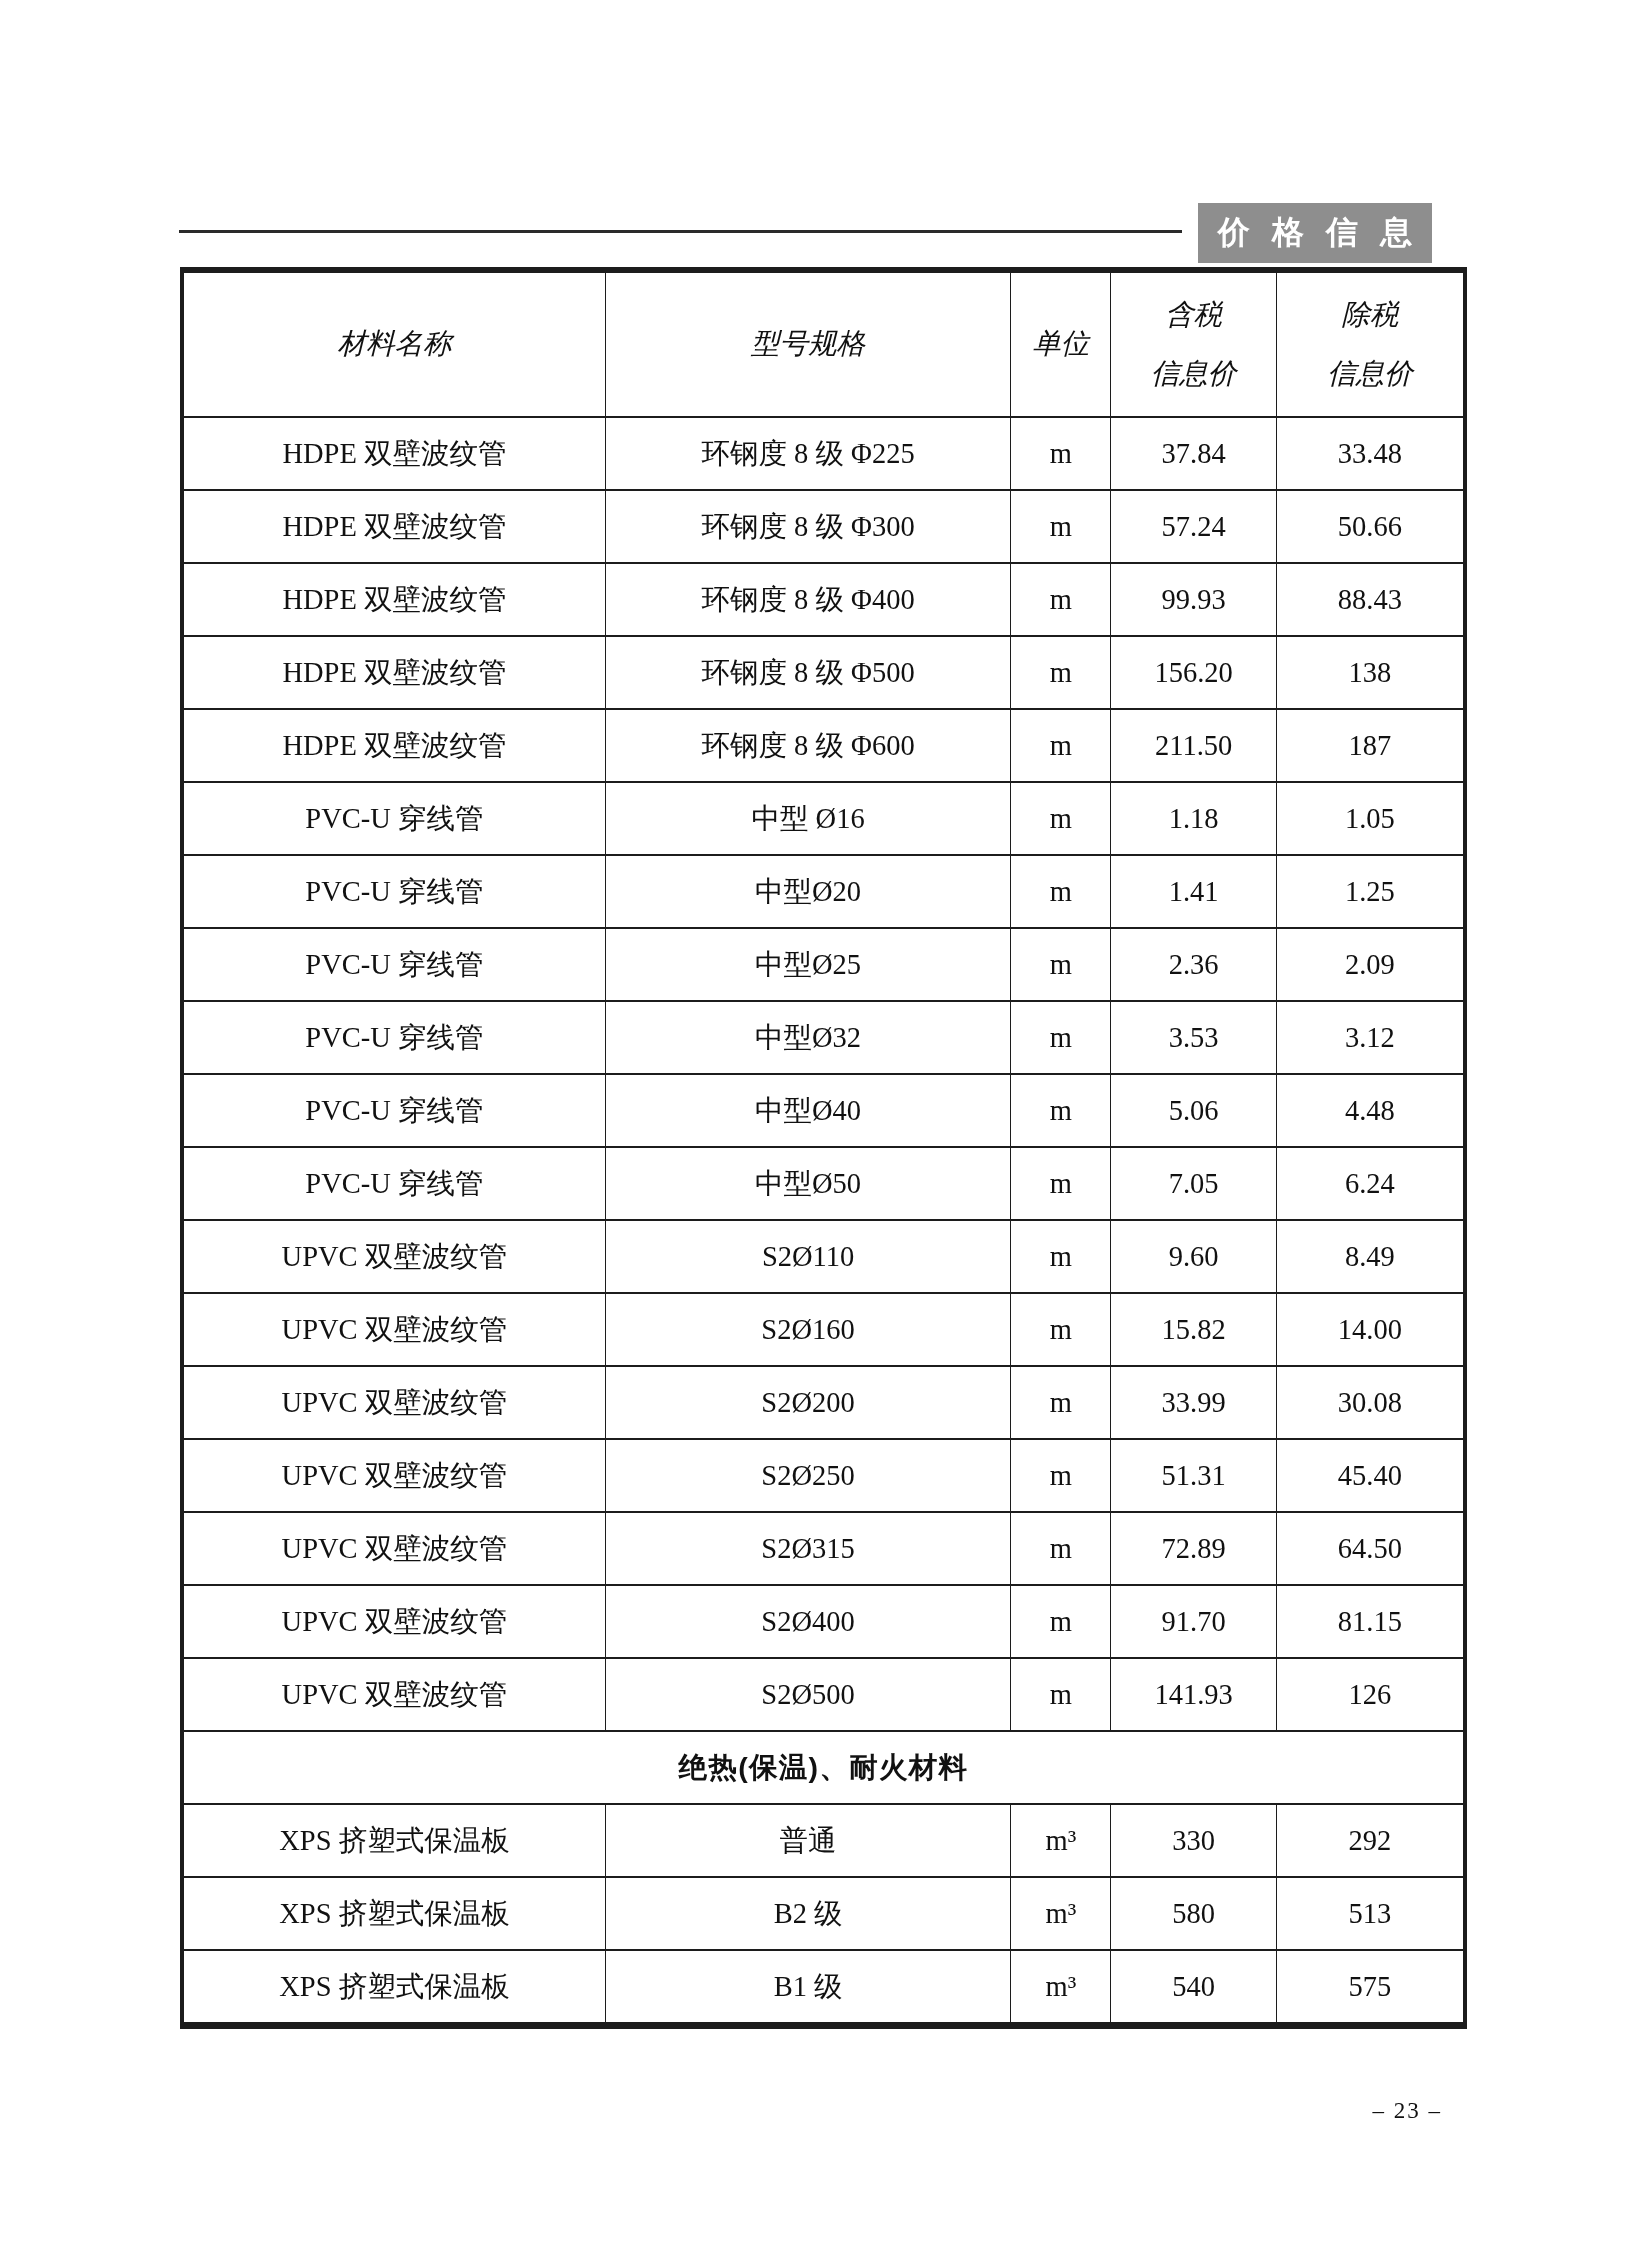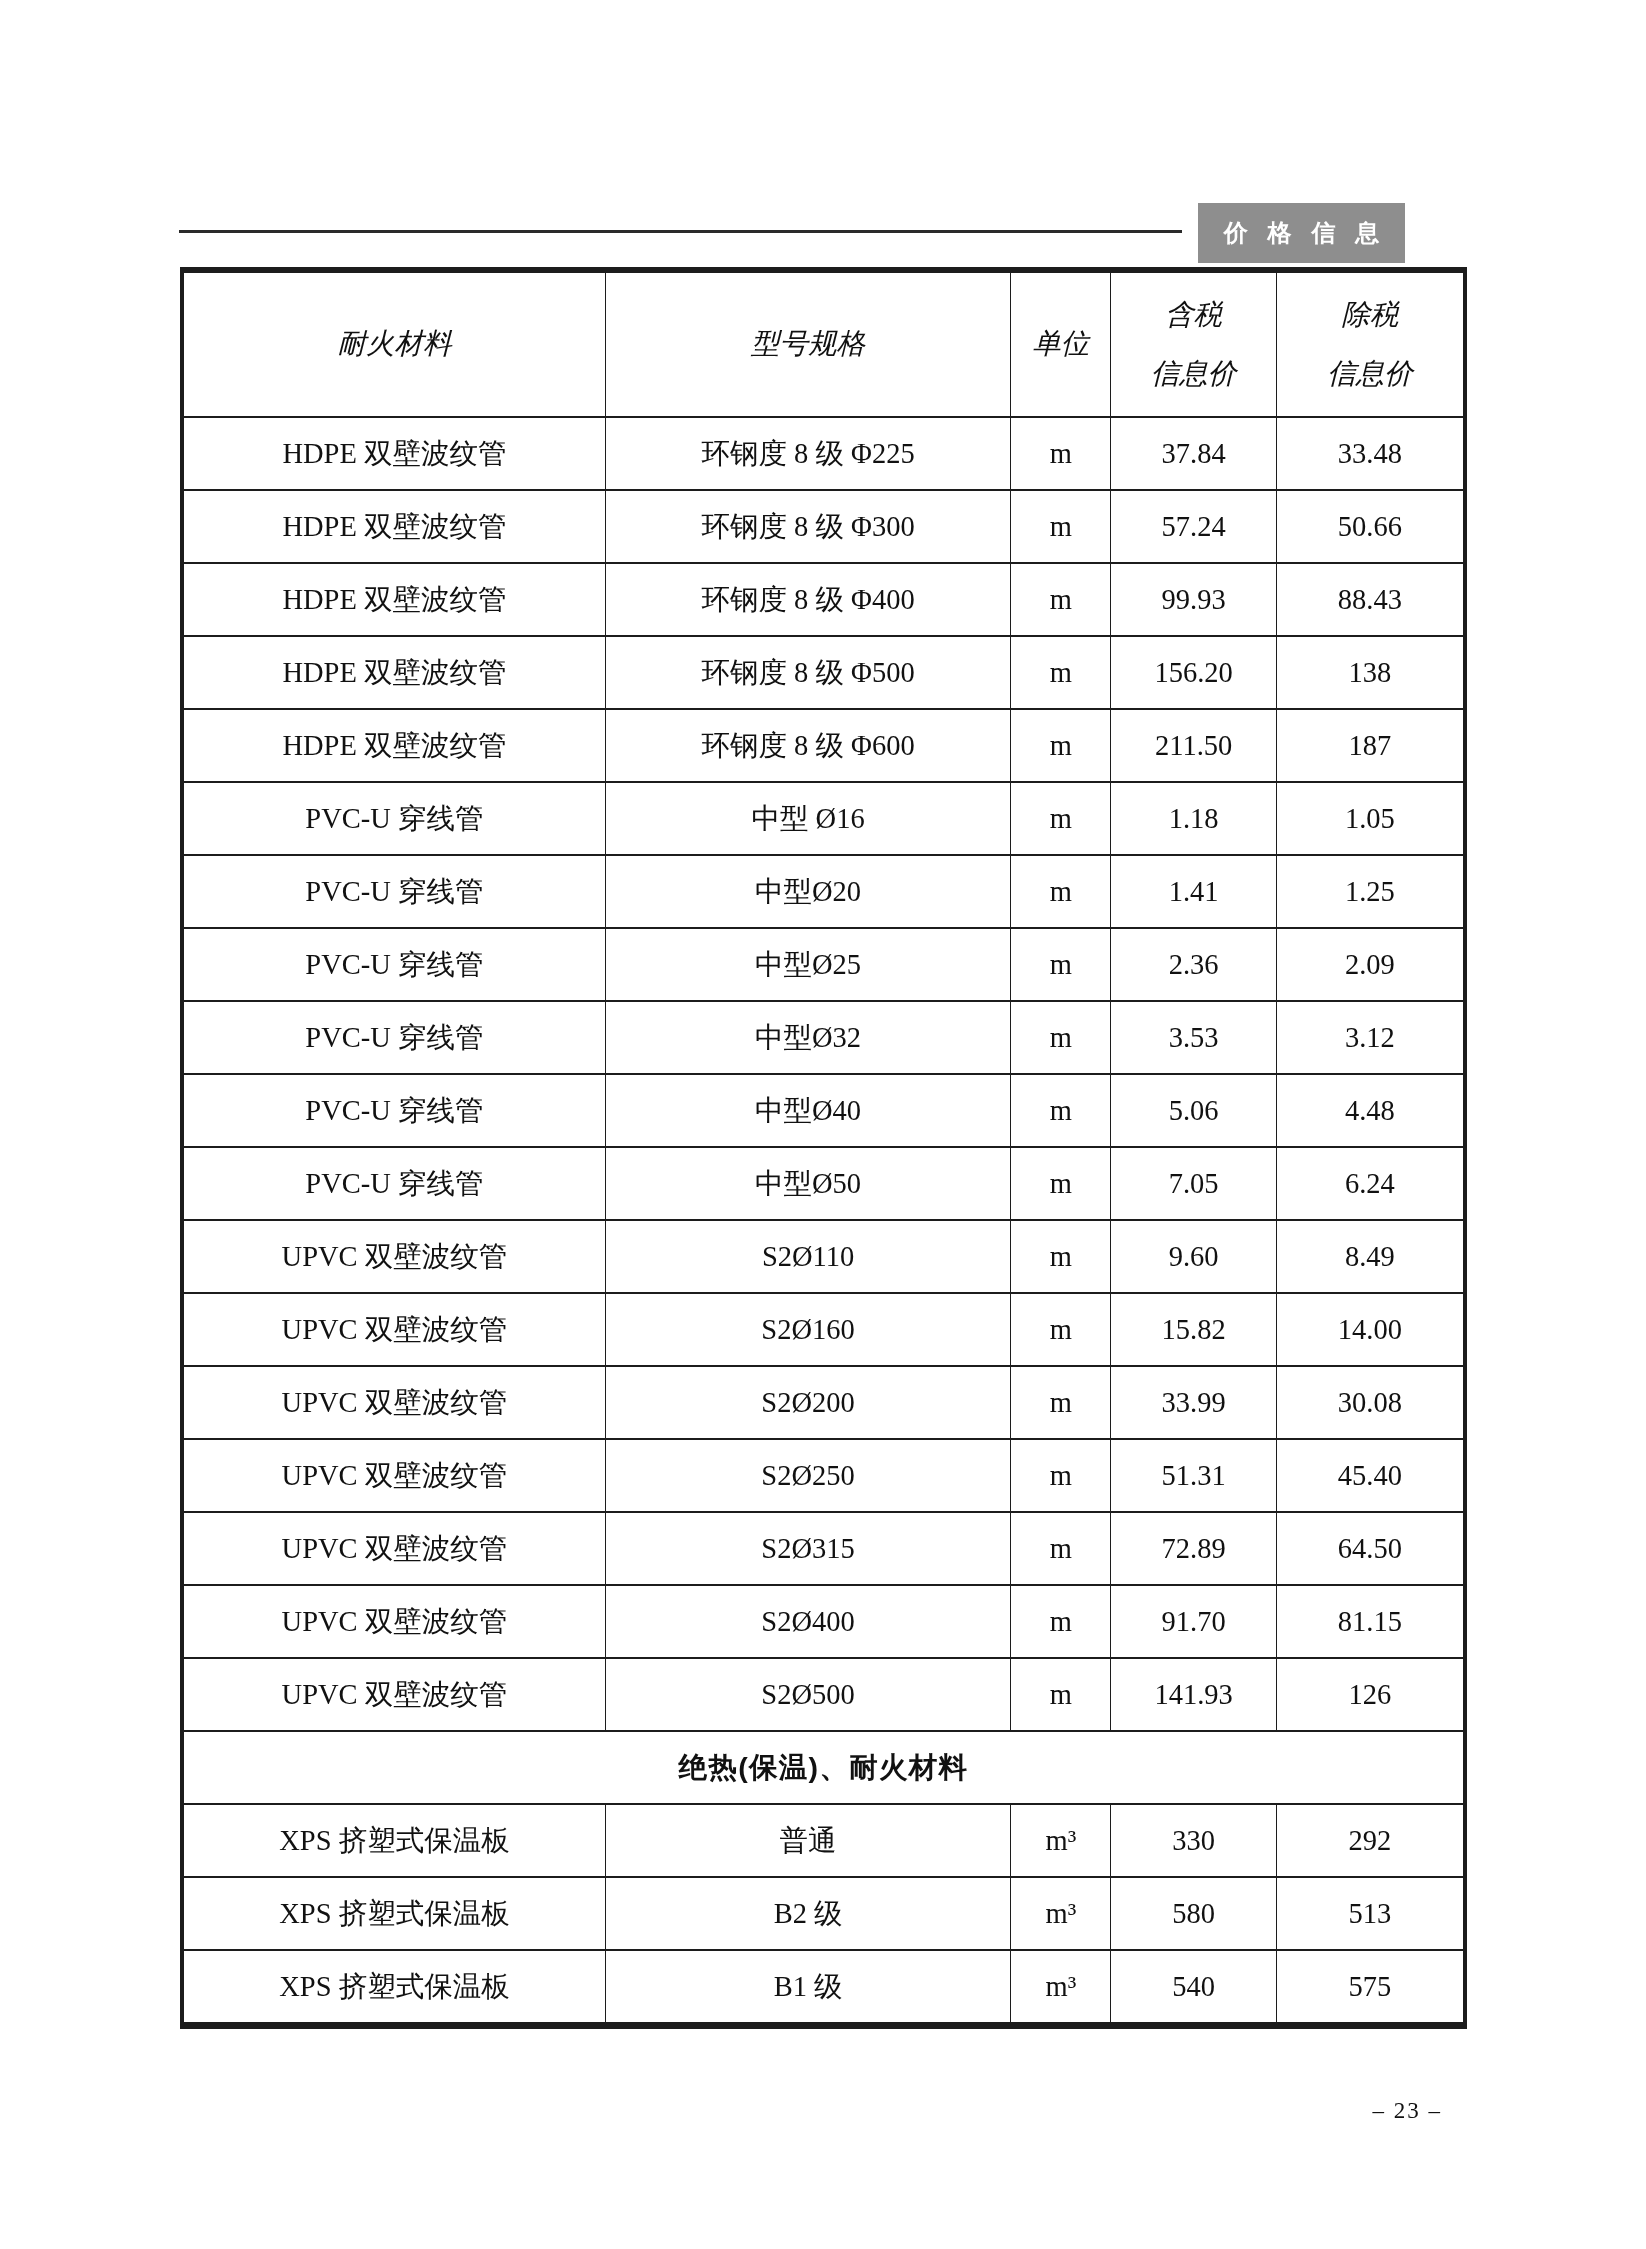--- a/index.html
+++ b/index.html
@@ -18,25 +18,25 @@
     color:var(--text);
     overflow:hidden;
   }
   .header-rule{
     position:absolute;left:179px;top:230px;
     width:1003px;height:3.3px;
     background:var(--rule);
   }
   .badge{
     position:absolute;left:1198px;top:203px;
-    width:207px;height:60px;
+    width:234px;height:60px;
     background:var(--badge-bg);
     color:var(--badge-text);
     font-family:"Liberation Sans","DejaVu Sans",sans-serif;
-    font-weight:bold;font-size:24px;letter-spacing:6.6px;
+    font-weight:bold;font-size:32px;letter-spacing:6.6px;
     display:flex;align-items:center;justify-content:center;
     text-indent:6.6px;
   }
   table.price-table{
     position:absolute;left:180px;top:267px;
     width:1287px;
     border-collapse:collapse;table-layout:fixed;
     border-top:6.6px solid var(--border);
     border-bottom:7.3px solid var(--border);
     border-left:4px solid var(--border);
@@ -88,21 +88,21 @@
   <table class="price-table">
     <colgroup>
       <col style="width:33.0%">
       <col style="width:31.6%">
       <col style="width:7.8%">
       <col style="width:12.9%">
       <col style="width:14.7%">
     </colgroup>
     <thead>
       <tr>
-        <th>耐火材料</th>
+        <th>材料名称</th>
         <th>型号规格</th>
         <th>单位</th>
         <th>含税
 信息价</th>
         <th>除税
 信息价</th>
       </tr>
     </thead>
     <tbody id="table-body">
         <tr>

